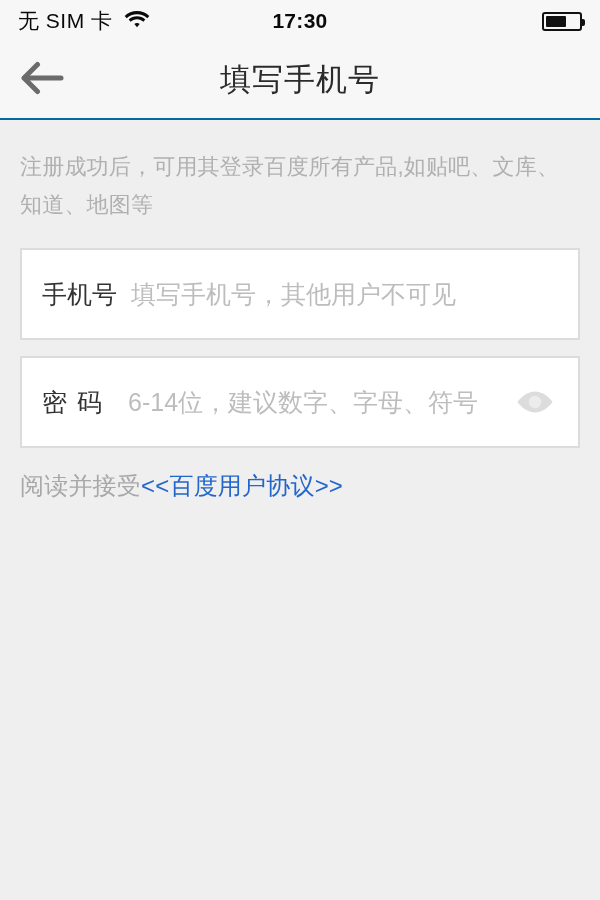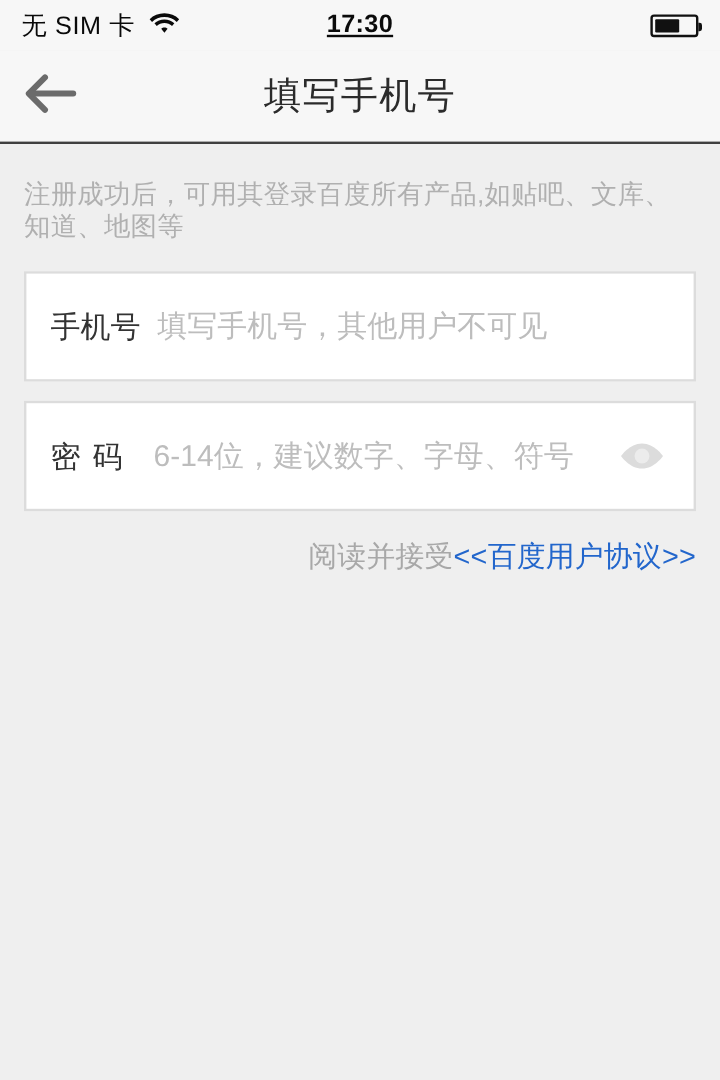--- a/index.html
+++ b/index.html
@@ -39,21 +39,20 @@
   }
   .wifi-icon { display: block; margin-left: 2px; }
   .status-time {
     position: absolute;
     left: 0; right: 0;
     text-align: center;
     font-size: 21px;
     font-weight: 700;
     color: #0a0a0a;
     letter-spacing: 0.3px;
-    text-decoration: underline;
   }
   .status-right {
     margin-left: auto;
     display: flex;
     align-items: center;
   }
   .battery {
     width: 40px;
     height: 19px;
     border: 2px solid #111;
@@ -74,21 +73,21 @@
   .battery-fill {
     height: 100%;
     background: #111;
     border-radius: 1px;
   }
 
   
   .nav-bar {
     height: 78px;
     background: #f7f7f7;
-    border-bottom: 2px solid #404040;
+    border-bottom: 2px solid #0369a1;
     display: flex;
     align-items: center;
     position: relative;
   }
   .back-button {
     width: 86px;
     height: 100%;
     display: flex;
     align-items: center;
     justify-content: center;
@@ -103,21 +102,21 @@
     letter-spacing: 1px;
     pointer-events: none;
   }
 
   
   .content {
     padding: 0 20px;
   }
   .intro {
     font-size: 22px;
-    line-height: 27px;
+    line-height: 38px;
     color: #b0b0b0;
     padding-top: 28px;
     padding-bottom: 8px;
     letter-spacing: 0.2px;
   }
 
   .field {
     background: #ffffff;
     border: 2px solid #dcdcdc;
     height: 92px;
@@ -177,21 +176,20 @@
     font-size: 28px;
     color: #ffffff;
     letter-spacing: 1px;
   }
 
   .agreement {
     margin-top: 22px;
     font-size: 24px;
     color: #a8a8a8;
     letter-spacing: 0.2px;
-    text-align: right;
   }
   .agreement-link {
     color: #2266cc;
     cursor: pointer;
     text-decoration: none;
   }
 </style>
 </head>
 <body>
 

